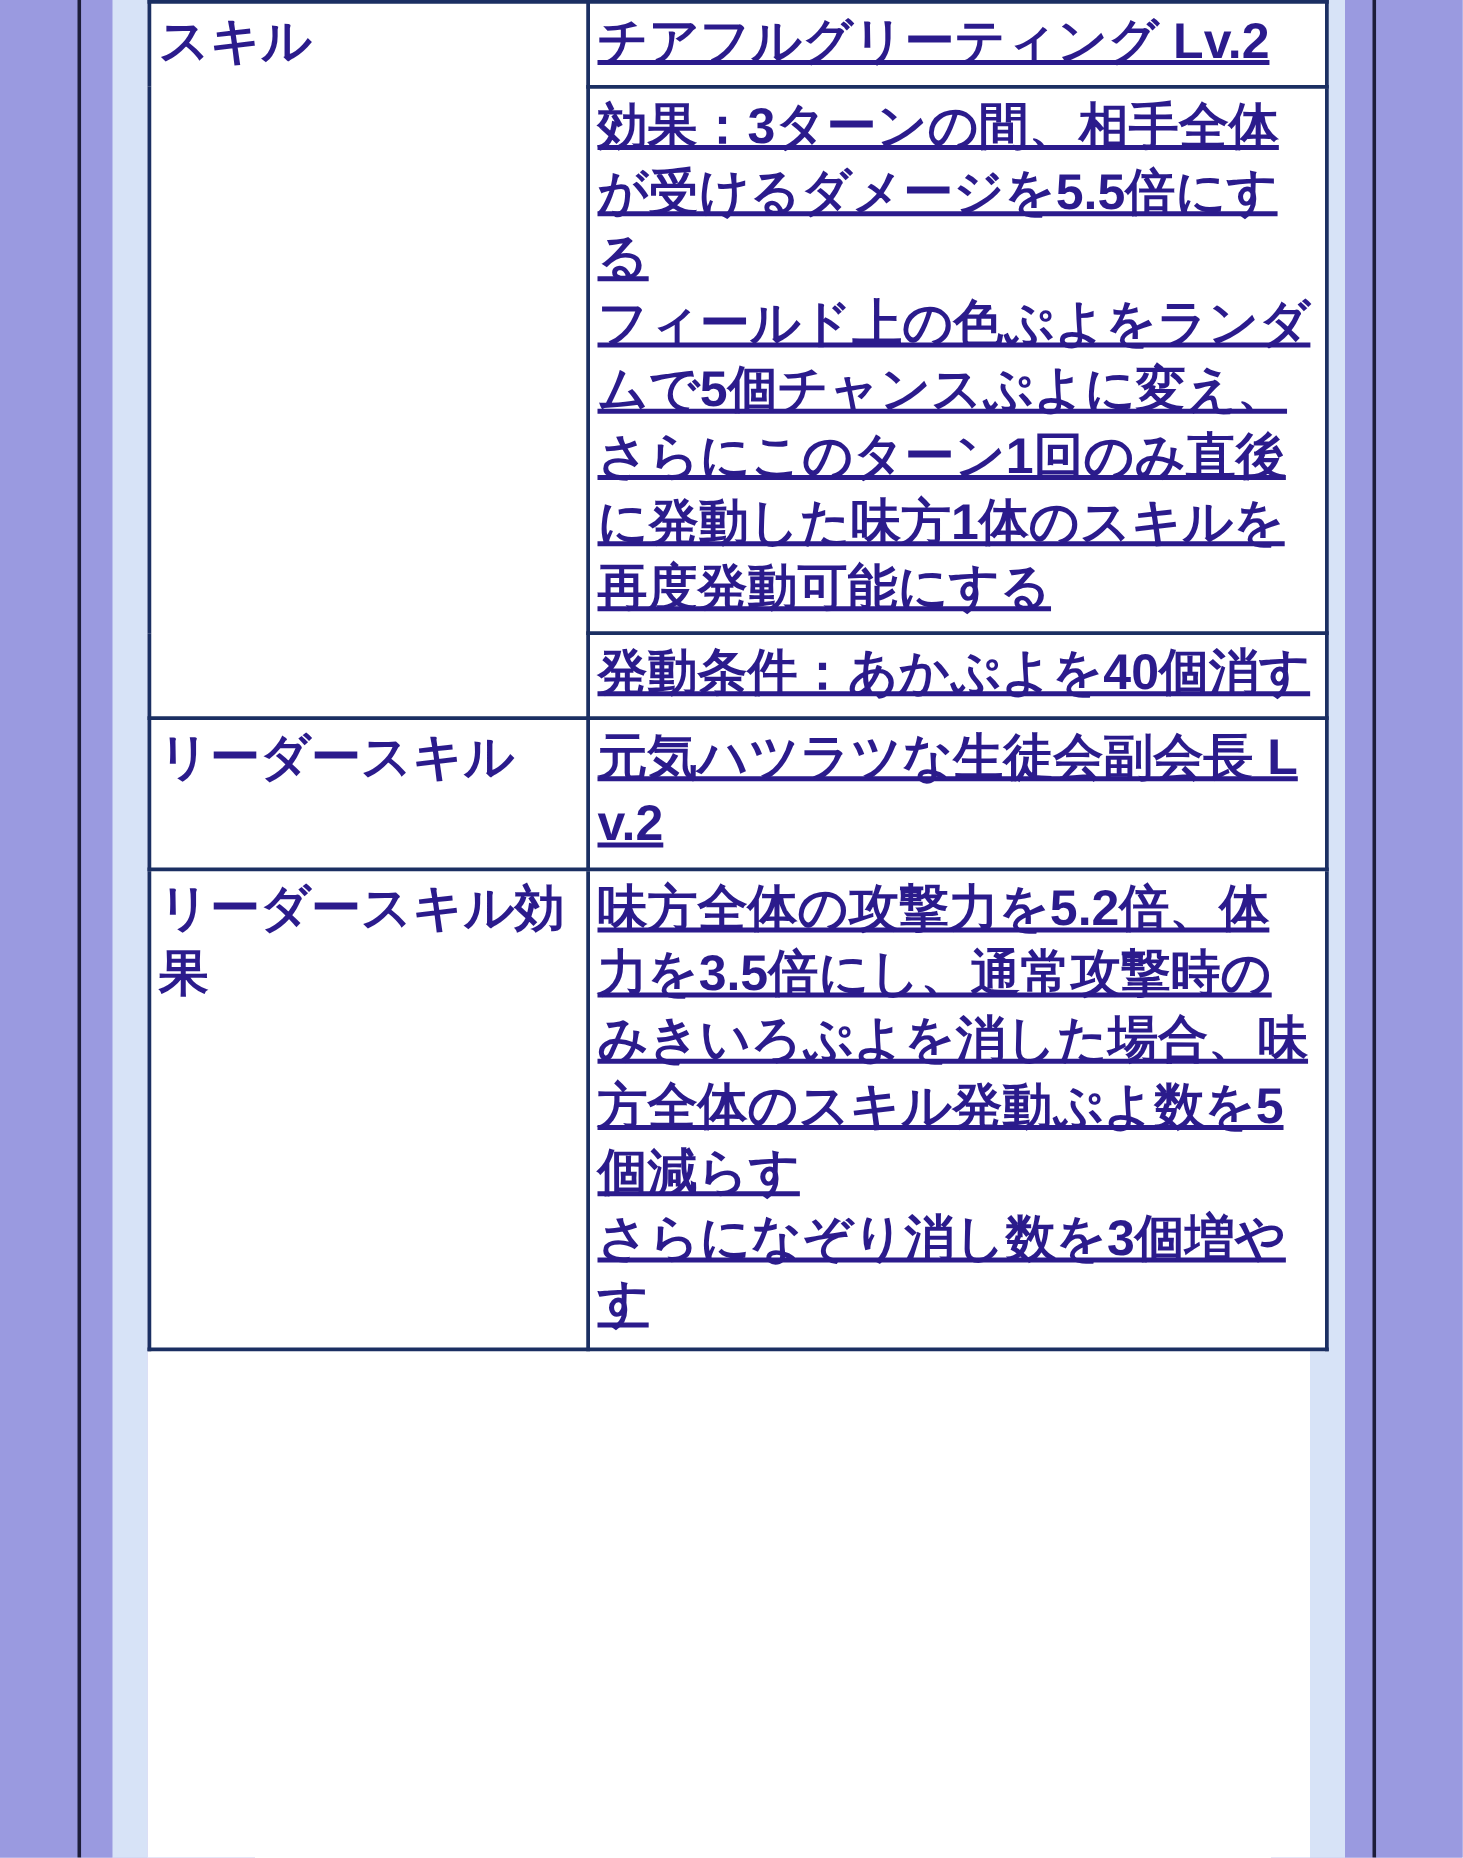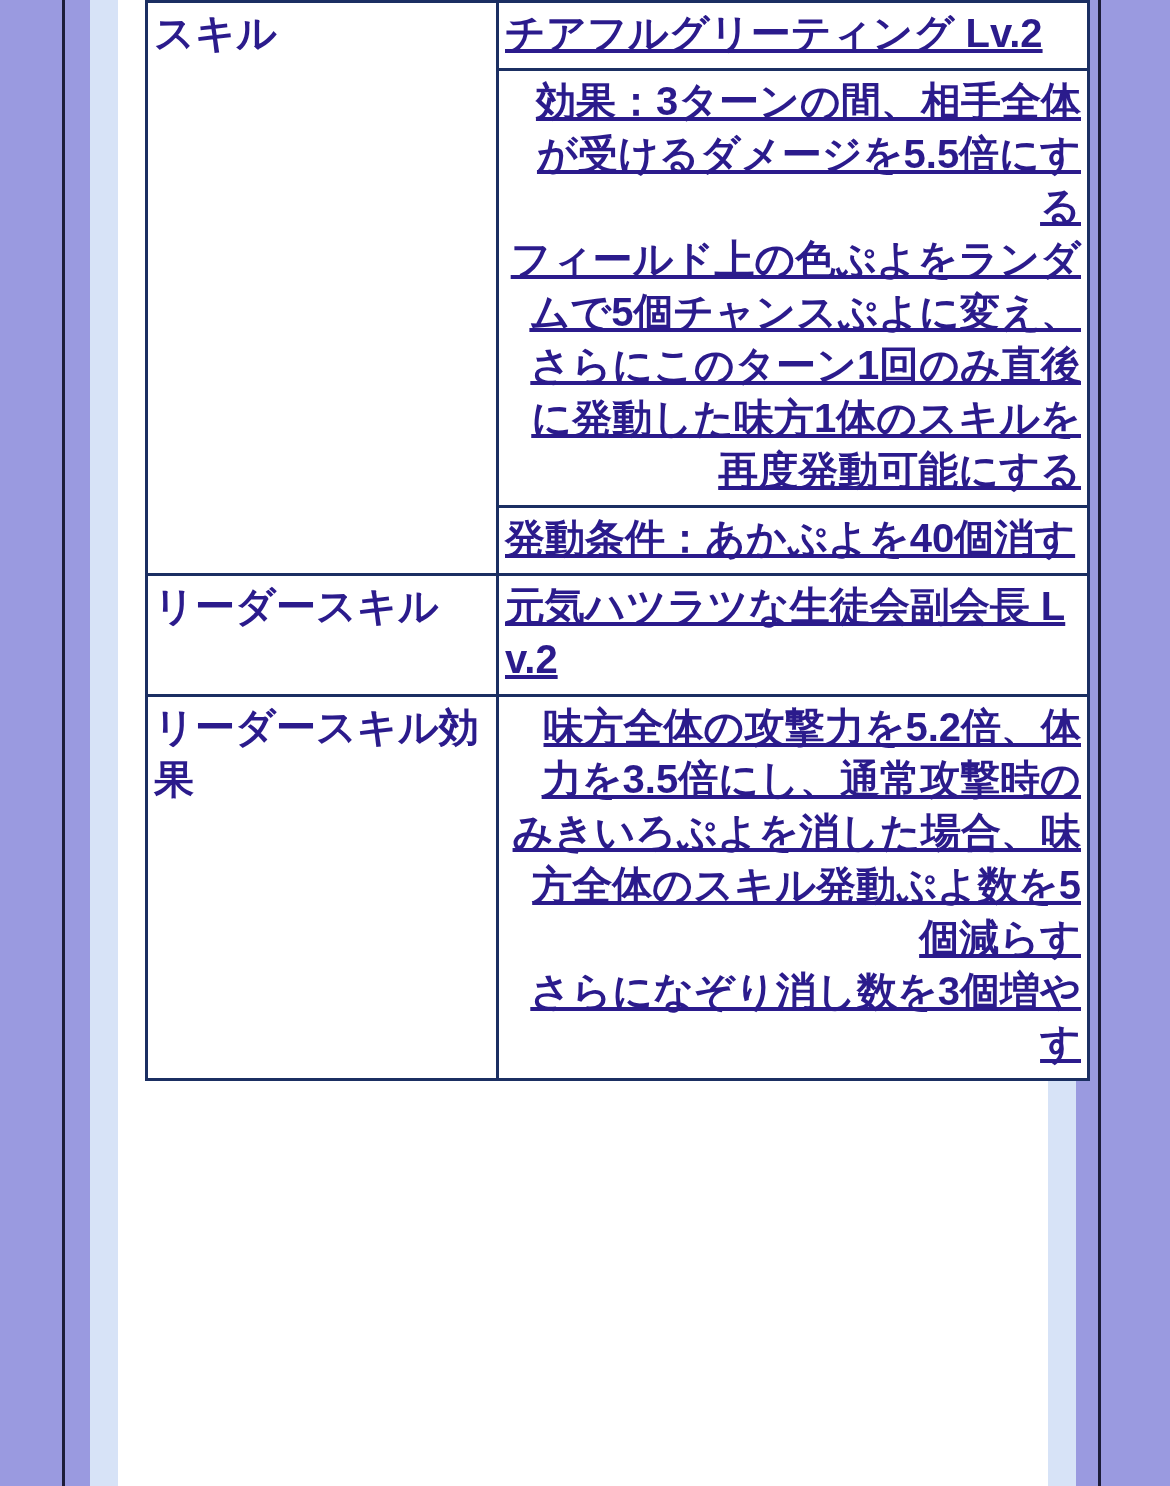--- a/index.html
+++ b/index.html
@@ -38,21 +38,20 @@
     position: absolute;
     left: 118px;
     top: 0;
     width: 930px;
   }
   table.spec {
     border-collapse: collapse;
     table-layout: fixed;
     width: 930px;
     background: #ffffff;
-    margin-left: 27px;
   }
   table.spec td {
     border: 3px solid #1b2f62;
     color: #2b1b8c;
     font-weight: bold;
     font-size: 40px;
     line-height: 1.32;
     vertical-align: top;
     padding: 4px 6px 8px 6px;
     word-break: break-all;
@@ -62,21 +61,20 @@
     vertical-align: middle;
   }
   td.value {
     width: 576px;
     text-decoration: underline;
   }
   
   tr.first td { border-top: 3px solid #1b2f62; }
   .clipline {
     white-space: pre-wrap;
-    text-align: right;
   }
 </style>
 </head>
 <body>
 
 <div class="page">
   <div class="band band-left-outer"></div>
   <div class="band band-left-line"></div>
   <div class="band band-left-inner"></div>
   <div class="band band-pale-left"></div>

